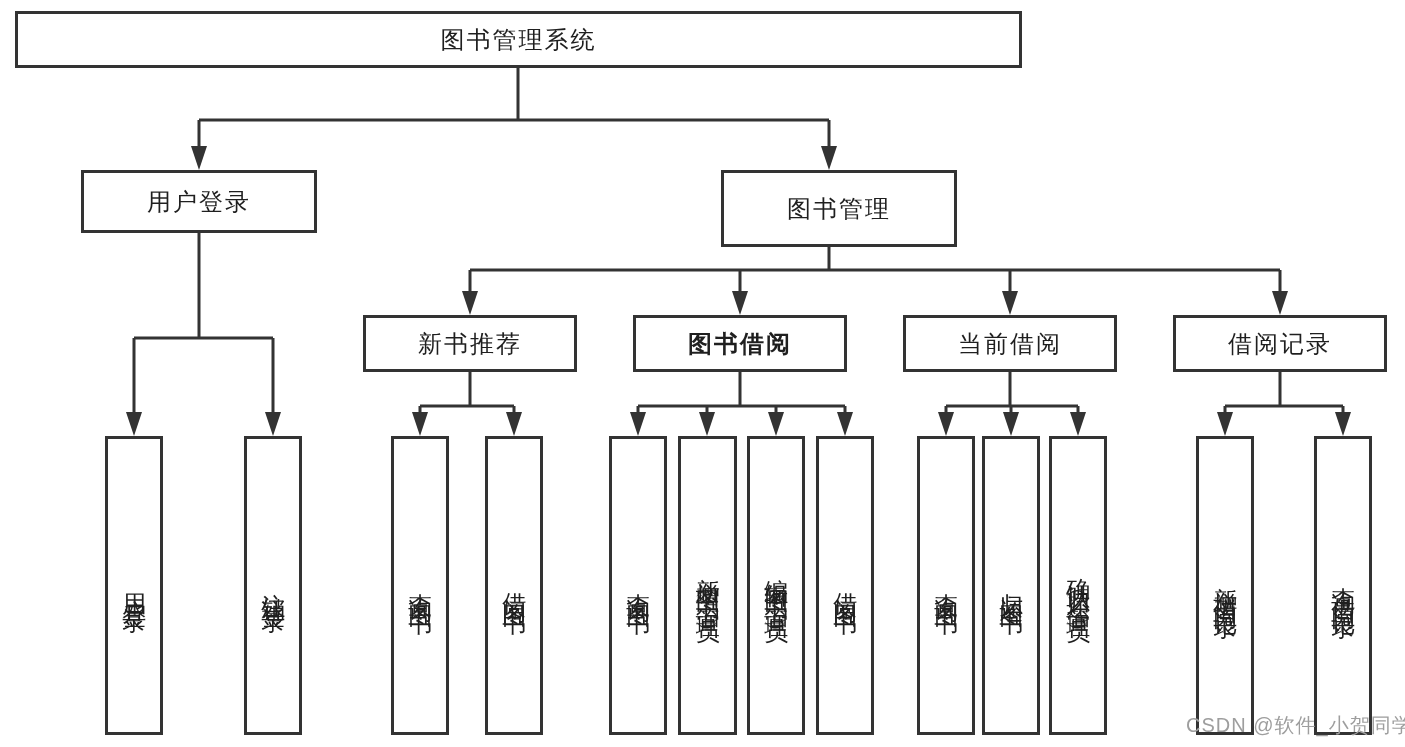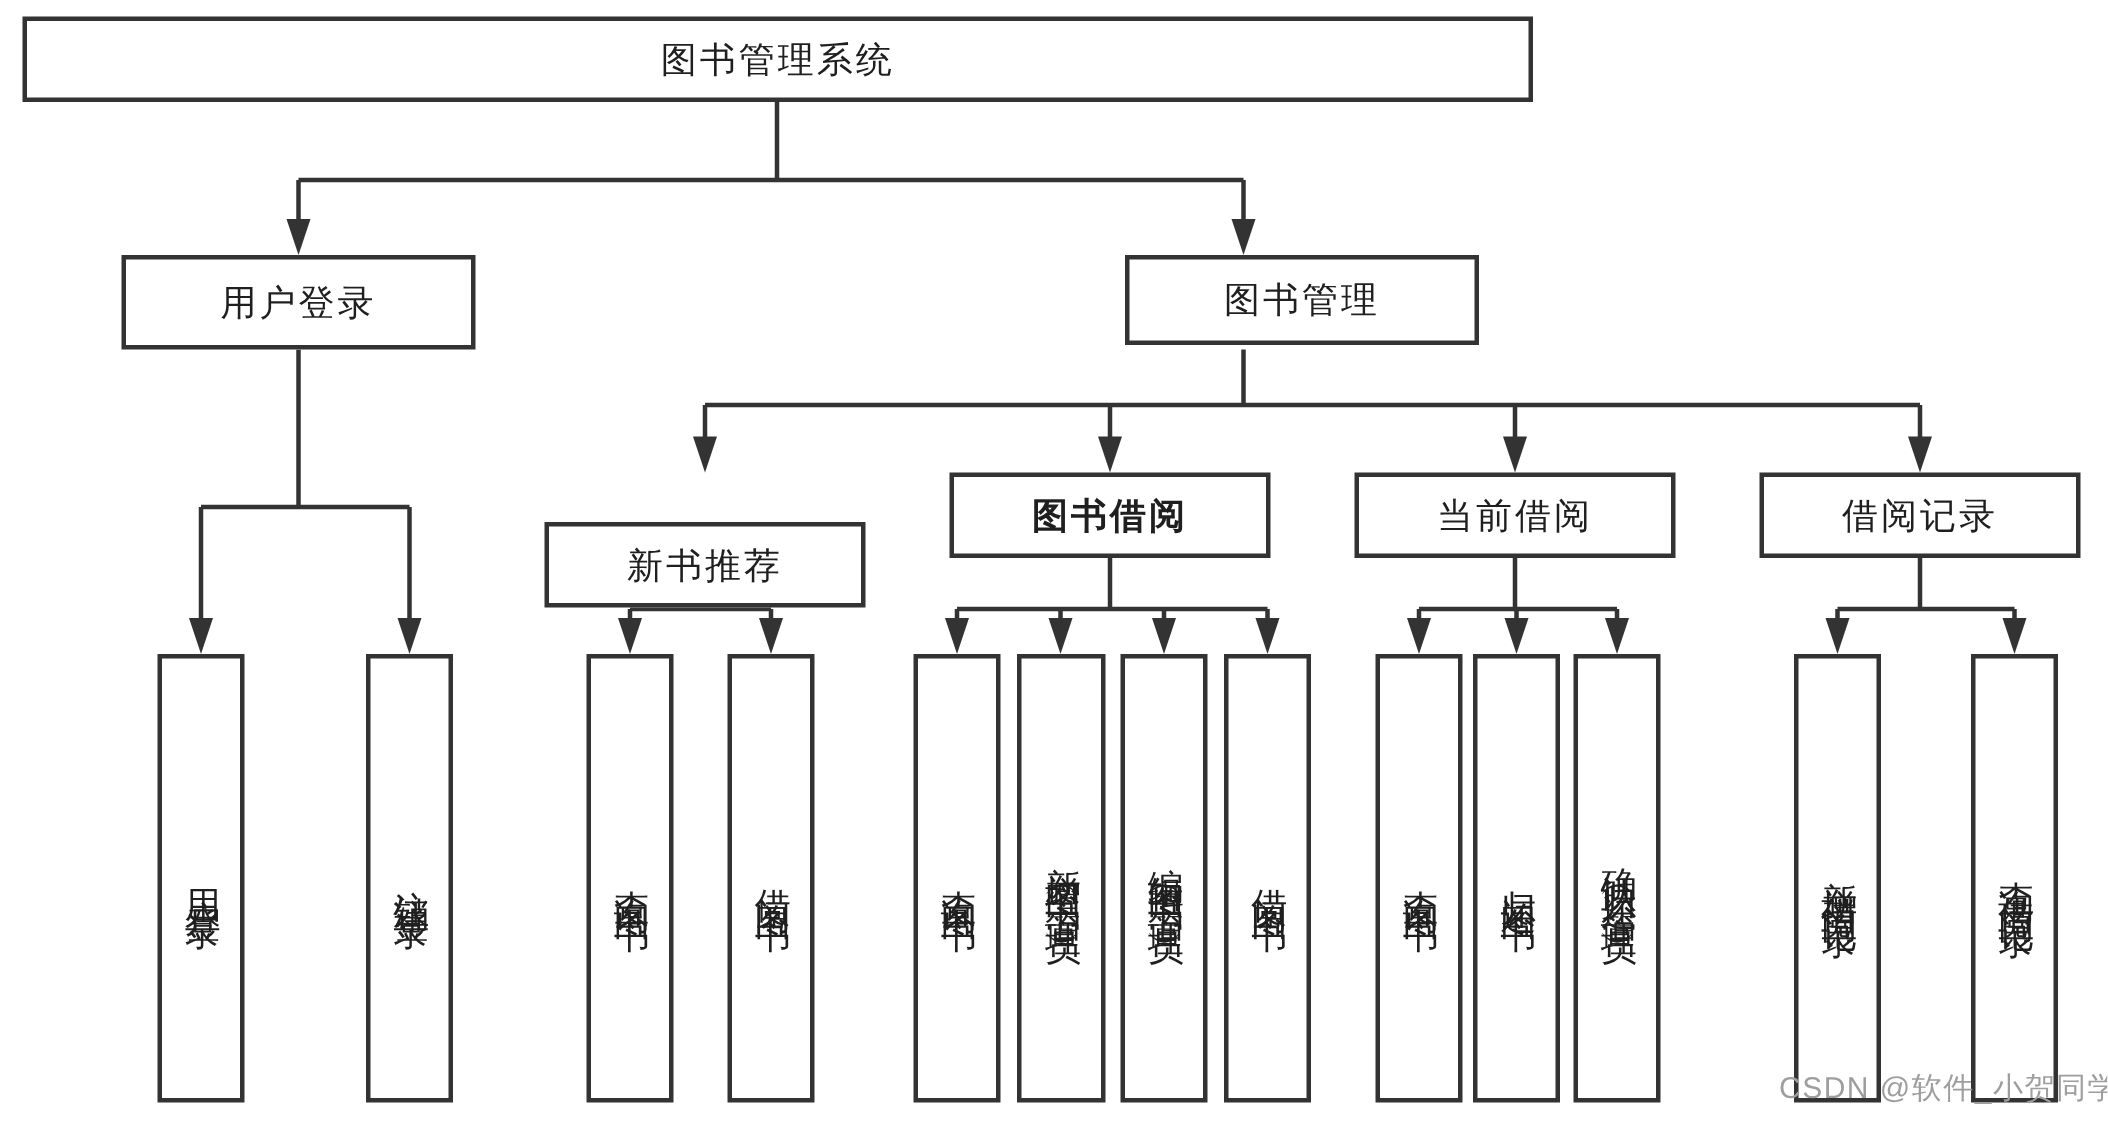--- a/index.html
+++ b/index.html
@@ -110,25 +110,25 @@
     <polygon points="1335,412 1351,412 1343,436"></polygon>
   </svg>
 
   <div class="box title" style="left:15px; top:11px; width:1007px; height:57px;">
     <span class="hlabel">图书管理系统</span>
   </div>
 
   <div class="box" style="left:81px; top:170px; width:236px; height:63px;">
     <span class="hlabel">用户登录</span>
   </div>
-  <div class="box" style="left:750px; top:170px; width:236px; height:60px;">
+  <div class="box" style="left:721px; top:170px; width:236px; height:77px;">
     <span class="hlabel">图书管理</span>
   </div>
 
-  <div class="box" style="left:363px; top:315px; width:214px; height:57px;margin-top:33px;">
+  <div class="box" style="left:363px; top:315px; width:214px; height:57px;">
     <span class="hlabel">新书推荐</span>
   </div>
   <div class="box" style="left:633px; top:315px; width:214px; height:57px;font-weight:bold;">
     <span class="hlabel">图书借阅</span>
   </div>
   <div class="box" style="left:903px; top:315px; width:214px; height:57px;">
     <span class="hlabel">当前借阅</span>
   </div>
   <div class="box" style="left:1173px; top:315px; width:214px; height:57px;">
     <span class="hlabel">借阅记录</span>

